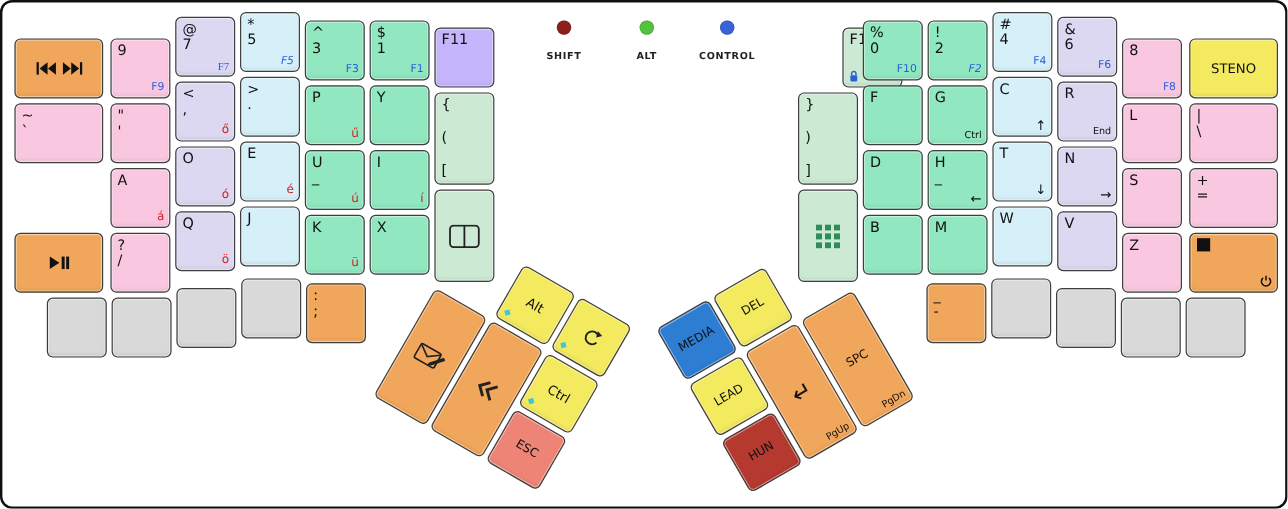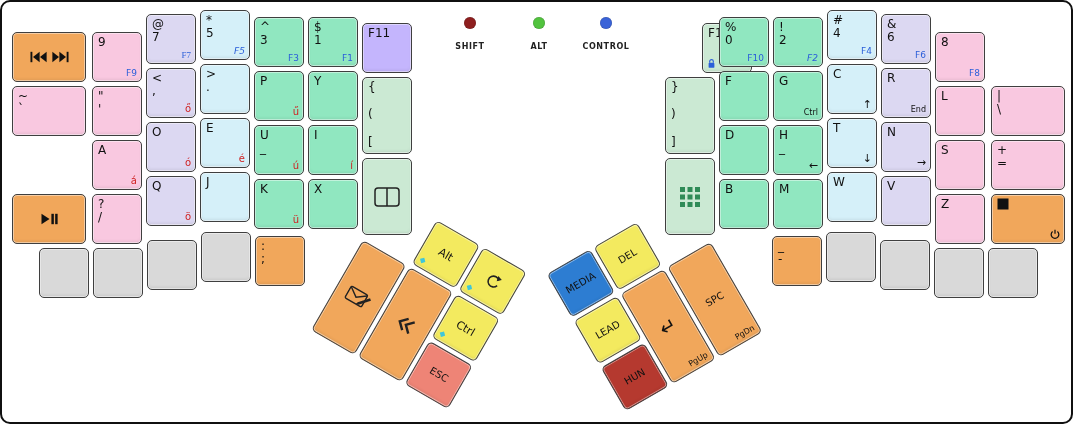--- a/index.html
+++ b/index.html
@@ -193,20 +193,23 @@
       </div>
       <div class="key" style="left: 879px; top: 12px; width: 50px; height: 50px; background: rgb(220, 216, 242);">
         <span class="kl kl-tl kl-abs">&amp;</span>
         <span class="kl kl-ml kl-abs">6</span>
         <span class="kl kl-br kl-abs" style="color: rgb(43, 95, 217);">F6</span>
       </div>
       <div class="key" style="left: 933px; top: 30px; width: 50px; height: 50px; background: rgb(249, 200, 224);">
         <span class="kl kl-tl kl-abs">8</span>
         <span class="kl kl-br kl-abs" style="color: rgb(43, 95, 217);">F8</span>
       </div>
+      <div class="key" style="left: 989px; top: 30px; width: 74px; height: 50px; background: rgb(243, 234, 95);">
+        <span class="kl kl-c" style="font-size: 11px;">STENO</span>
+      </div>
       <div class="key" style="left: 663px; top: 75px; width: 50px; height: 77px; background: rgb(203, 233, 211);">
         <span class="kl kl-tl kl-abs">}</span>
         <span class="kl kl-mm kl-abs">)</span>
         <span class="kl kl-bl kl-abs">]</span>
       </div>
       <div class="key" style="left: 717px; top: 69px; width: 50px; height: 50px; background: rgb(144, 231, 192);">
         <span class="kl kl-tl kl-abs">F</span>
       </div>
       <div class="key" style="left: 771px; top: 69px; width: 50px; height: 50px; background: rgb(144, 231, 192);">
         <span class="kl kl-tl kl-abs">G</span>

